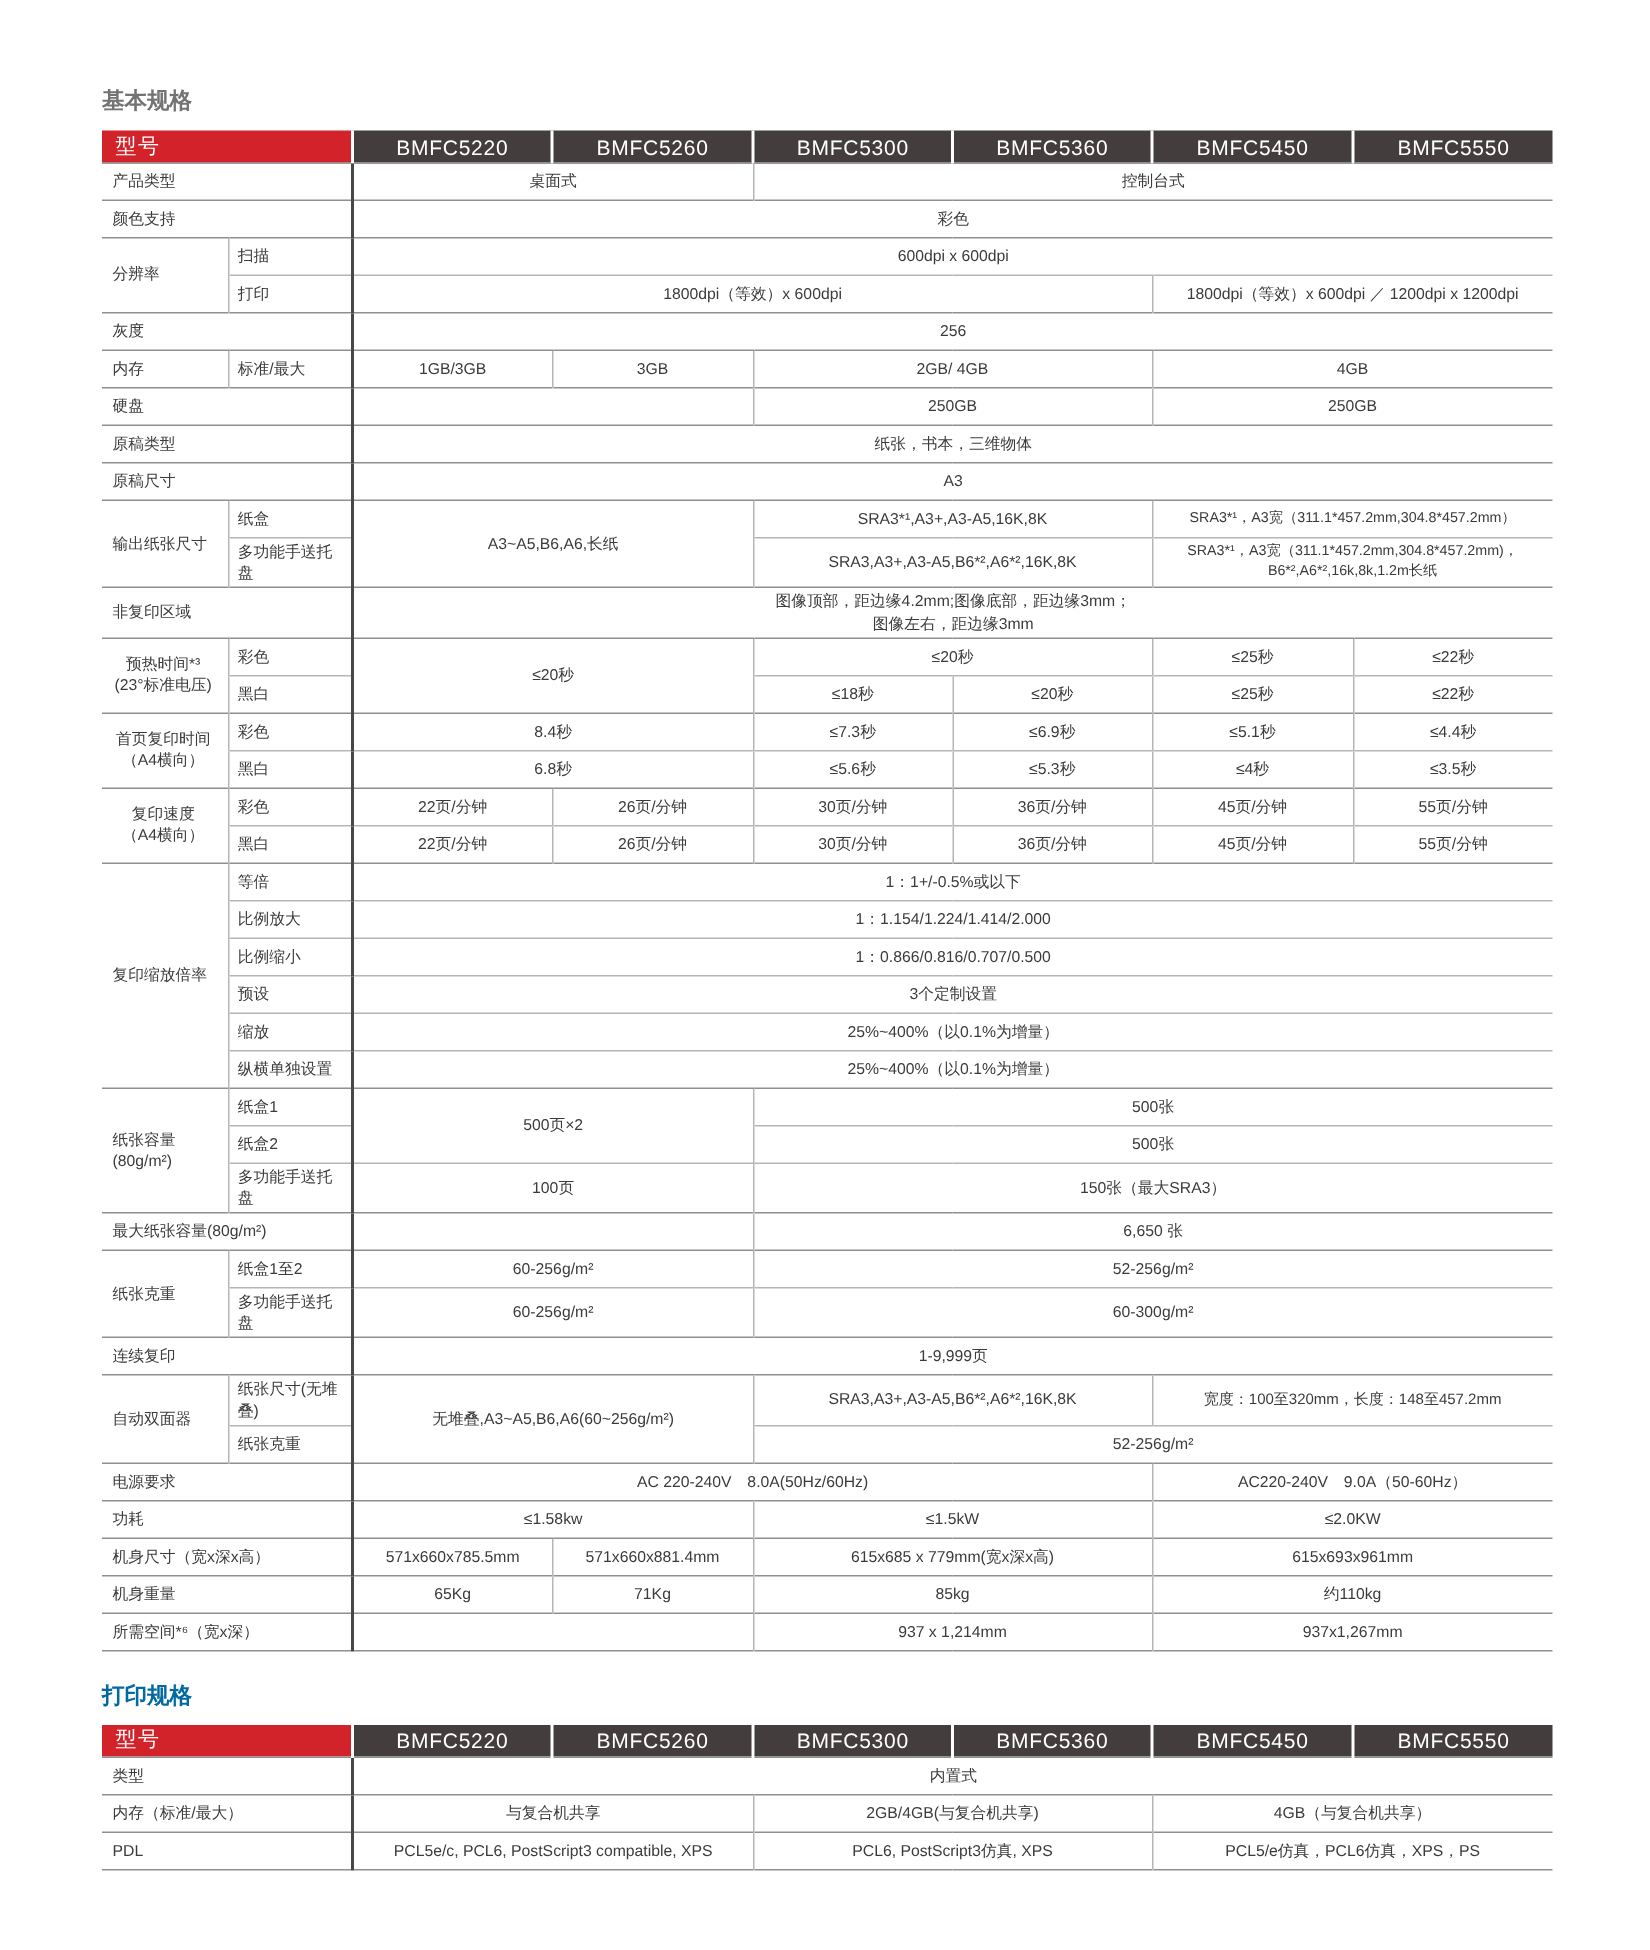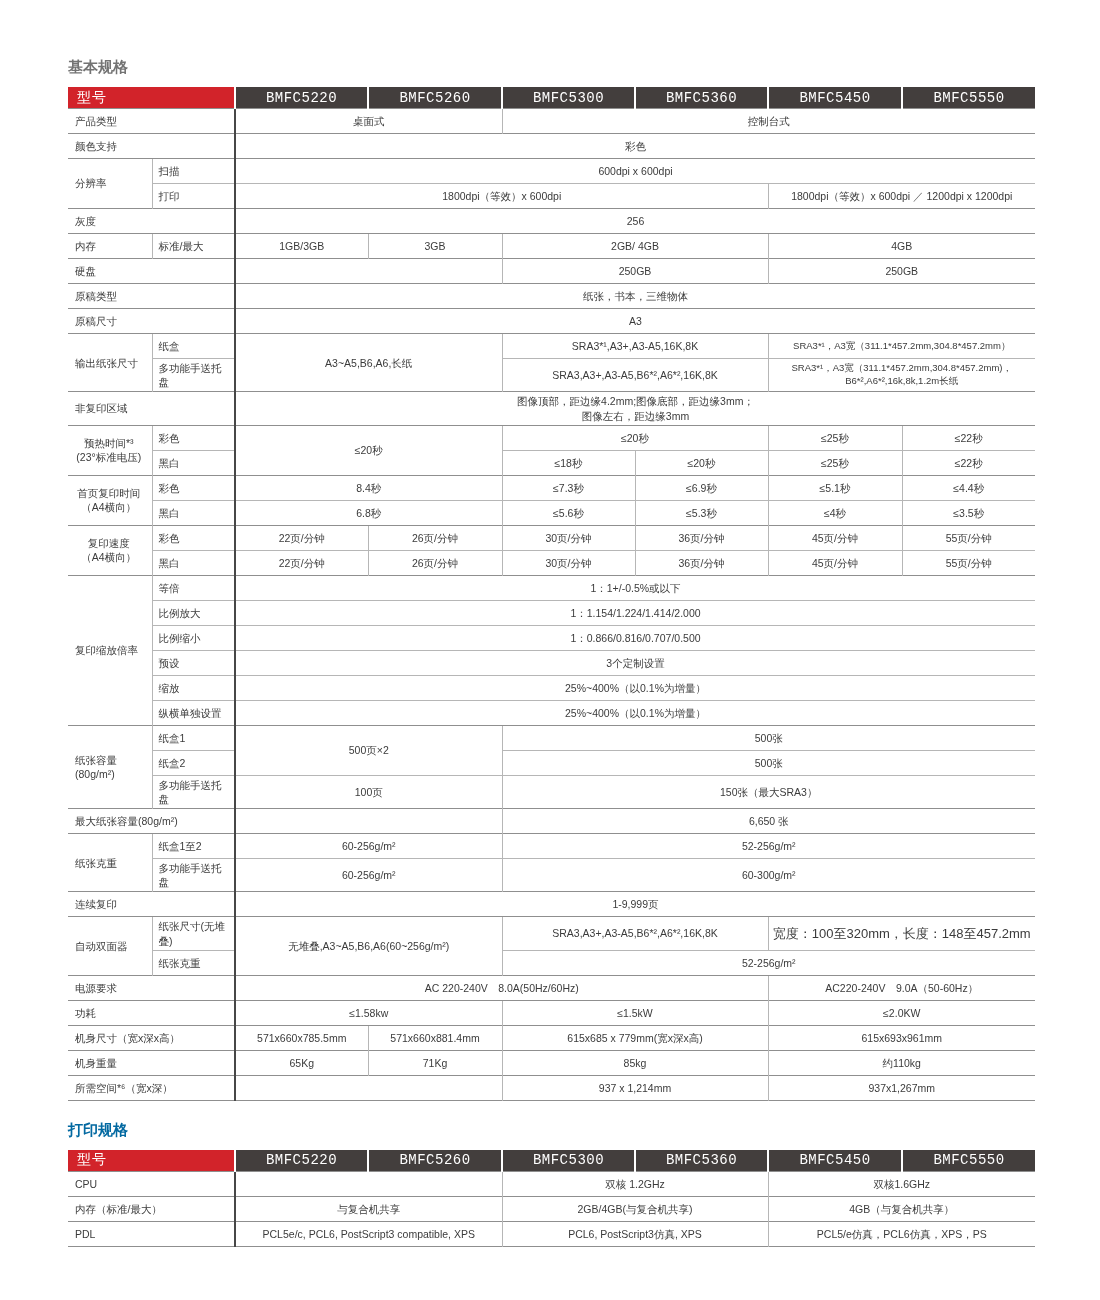--- a/index.html
+++ b/index.html
@@ -6,21 +6,21 @@
   body{width:1100px;height:1300px;overflow:hidden;
        font-family:"Liberation Sans","DejaVu Sans",sans-serif;color:#3b3b3b;}
   .page{box-sizing:border-box;padding:58px 65px 0 68px;}
   h2.sec-title{font-size:15px;font-weight:bold;margin:0 0 10px 0;}
   section + section{margin-top:20px;}
   table.spec{border-collapse:collapse;table-layout:fixed;width:967px;
              border-bottom:1px solid #8f8f8f;}
   th{height:21px;background:#433e3d;color:#ffffff;font-size:14px;font-weight:normal;
      letter-spacing:.5px;text-align:center;padding:0;}
   th.hlabel{background:#d2232a;text-align:left;padding-left:9px;letter-spacing:1px;}
-  th + th{border-left:2px solid #ffffff;font-family:Liberation Mono, monospace;}
+  th + th{border-left:2px solid #ffffff;}
   tbody td{border-top:1px solid #b6b6b6;font-size:10.5px;height:20px;padding:2px 4px;
            text-align:center;vertical-align:middle;white-space:pre-line;line-height:1.35;
            word-break:break-word;}
   tr.gstart > td{border-top:1px solid #8f8f8f;}
   td.glabel{text-align:left;padding-left:7px;}
   td.glabel.cen{text-align:center;padding-left:2px;}
   td.slabel{text-align:left;padding-left:6px;border-left:1px solid #b6b6b6;}
   td.d{border-left:1px solid #b6b6b6;}
   td.d.fd{border-left:2px solid #474747;}
 </style>
@@ -230,21 +230,21 @@
             </tr>
             <tr class="gstart">
               <td class="glabel" rowspan="1" colspan="2">连续复印</td>
               <td class="d fd" colspan="6">1-9,999页</td>
             </tr>
             <tr class="gstart">
               <td class="glabel" rowspan="2" colspan="1">自动双面器</td>
               <td class="slabel">纸张尺寸(无堆叠)</td>
               <td class="d fd" colspan="2" rowspan="2">无堆叠,A3~A5,B6,A6(60~256g/m²)</td>
               <td class="d" colspan="2">SRA3,A3+,A3-A5,B6*²,A6*²,16K,8K</td>
-              <td class="d" colspan="2" style="font-size: 13px;">宽度：100至320mm，长度：148至457.2mm</td>
+              <td class="d" colspan="2" style="font-size: 10px;">宽度：100至320mm，长度：148至457.2mm</td>
             </tr>
             <tr>
               <td class="slabel">纸张克重</td>
               <td class="d" colspan="4">52-256g/m²</td>
             </tr>
             <tr class="gstart">
               <td class="glabel" rowspan="1" colspan="2">电源要求</td>
               <td class="d fd" colspan="4">AC 220-240V　8.0A(50Hz/60Hz)</td>
               <td class="d" colspan="2">AC220-240V　9.0A（50-60Hz）</td>
             </tr>
@@ -299,24 +299,22 @@
               <th class="hmodel">BMFC5220</th>
               <th class="hmodel">BMFC5260</th>
               <th class="hmodel">BMFC5300</th>
               <th class="hmodel">BMFC5360</th>
               <th class="hmodel">BMFC5450</th>
               <th class="hmodel">BMFC5550</th>
             </tr>
           </thead>
           <tbody>
             <tr class="gstart">
-              <td class="glabel" rowspan="1" colspan="2">CPU</td>
-              <td class="d fd" colspan="2"></td>
-              <td class="d" colspan="2">双核 1.2GHz</td>
-              <td class="d" colspan="2">双核1.6GHz</td>
+              <td class="glabel" rowspan="1" colspan="2">类型</td>
+              <td class="d fd" colspan="6">内置式</td>
             </tr>
             <tr class="gstart">
               <td class="glabel" rowspan="1" colspan="2">内存（标准/最大）</td>
               <td class="d fd" colspan="2">与复合机共享</td>
               <td class="d" colspan="2">2GB/4GB(与复合机共享)</td>
               <td class="d" colspan="2">4GB（与复合机共享）</td>
             </tr>
             <tr class="gstart">
               <td class="glabel" rowspan="1" colspan="2">PDL</td>
               <td class="d fd" colspan="2">PCL5e/c, PCL6, PostScript3 compatible, XPS</td>

